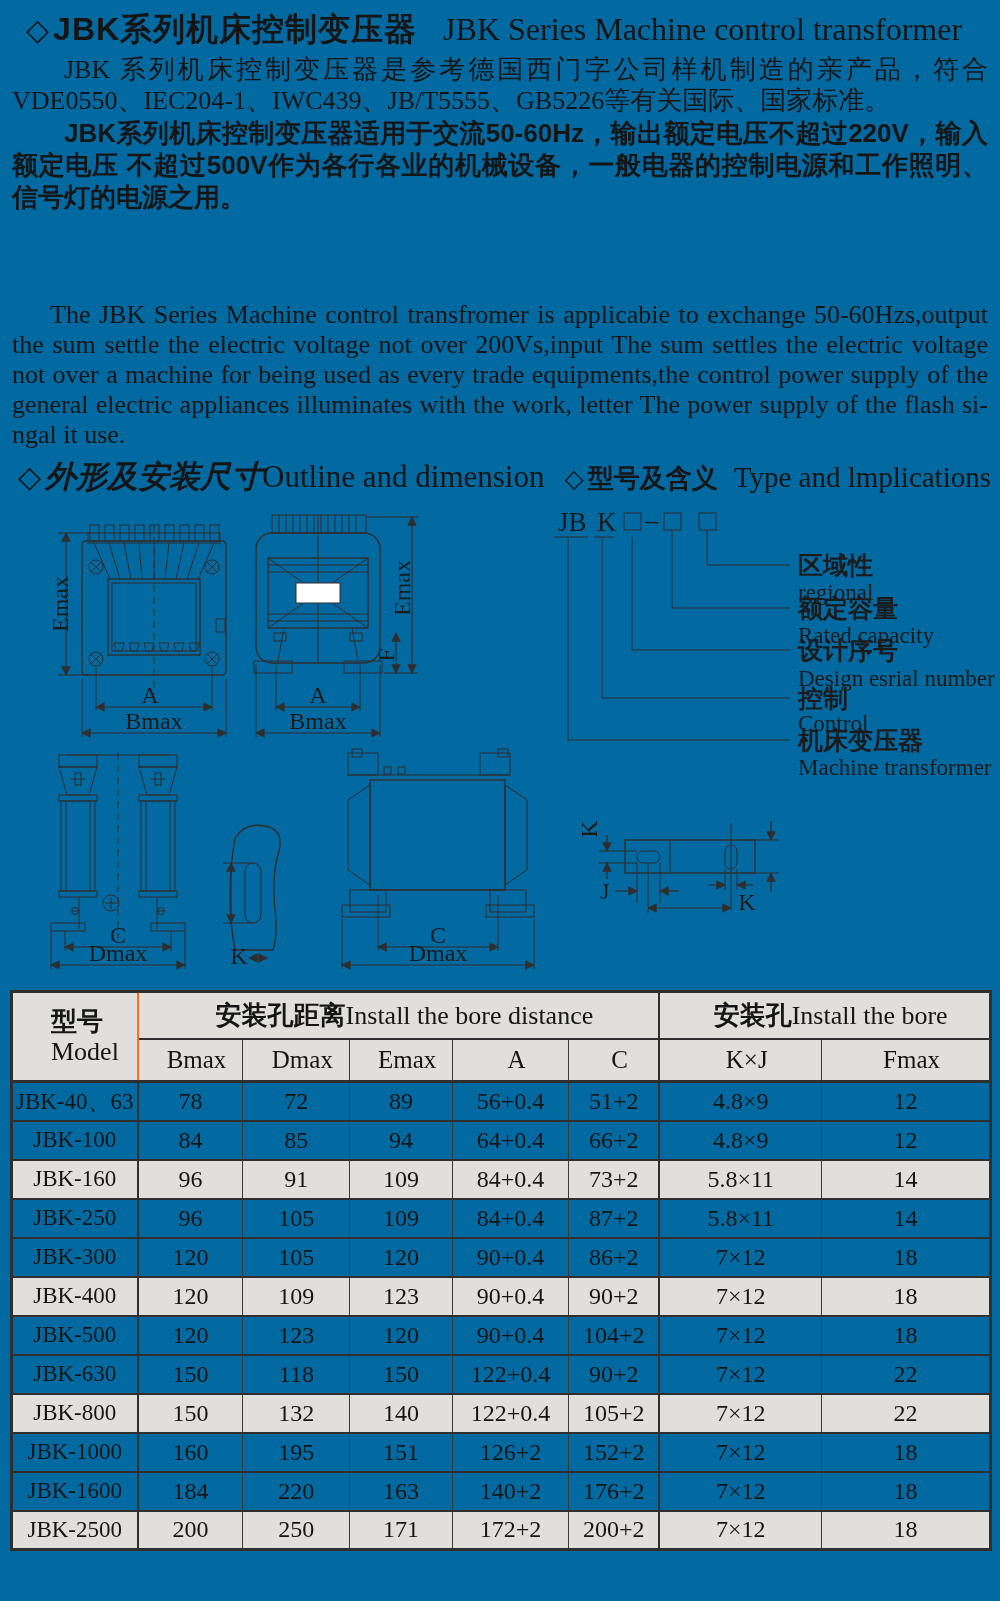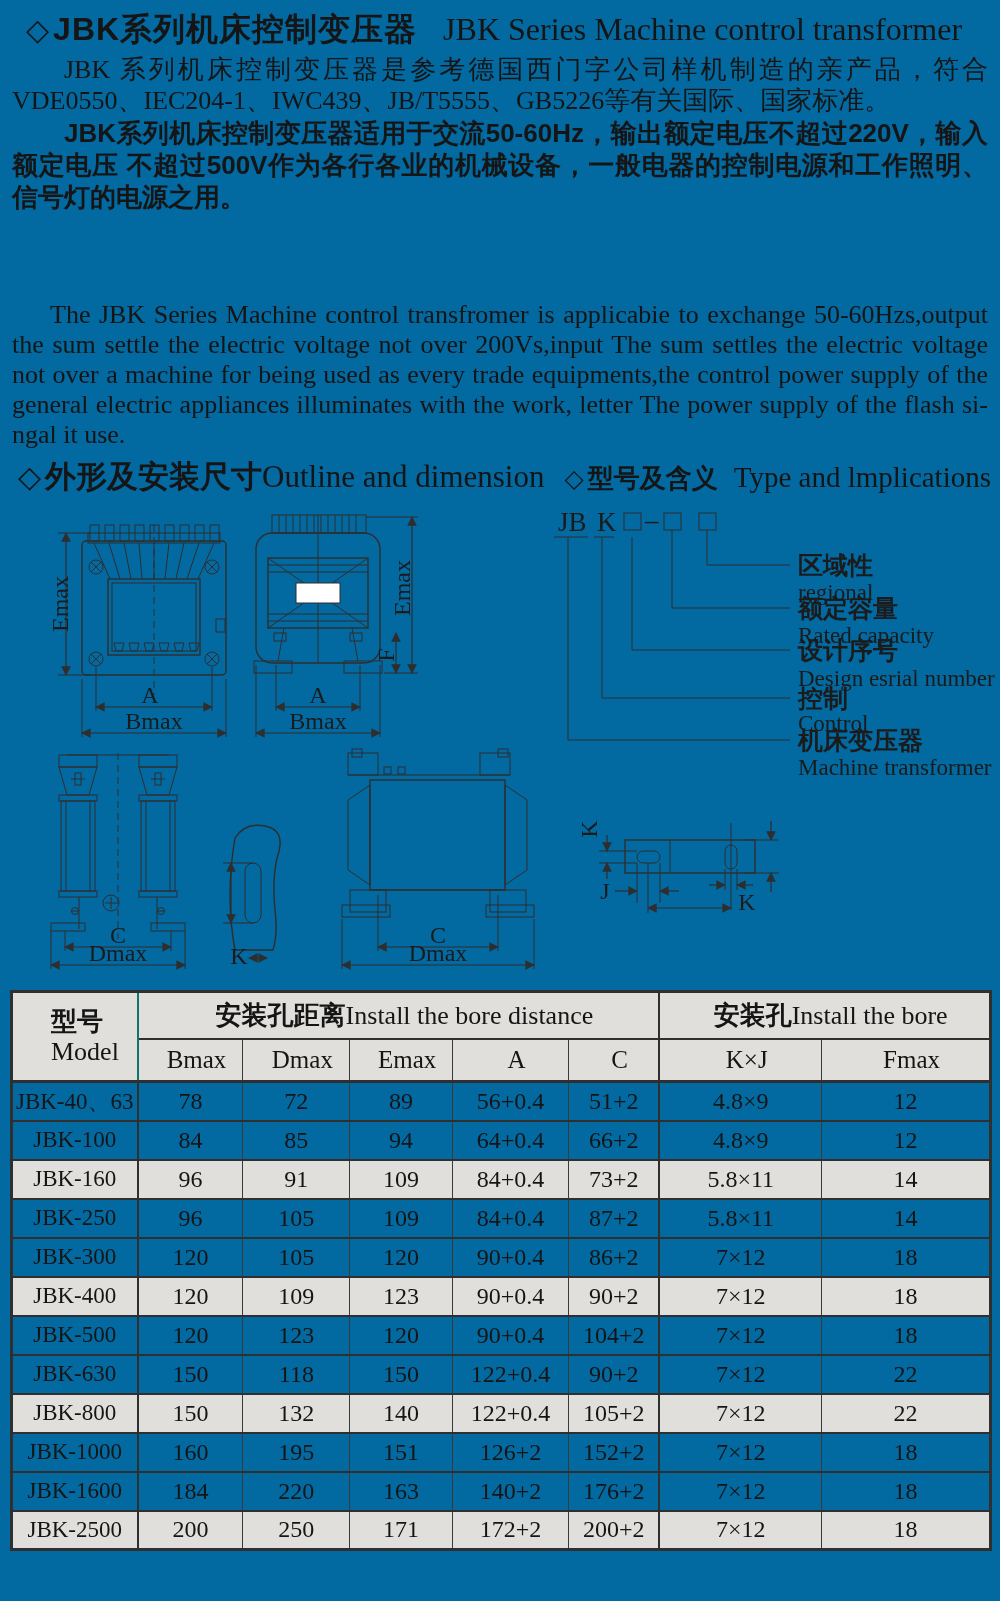--- a/index.html
+++ b/index.html
@@ -18,21 +18,21 @@
 
   .para { position:absolute; left:12px; width:976px; text-align:justify; }
   .para-cn1 { top:54px;  font-size:26px; line-height:31px; text-indent:52px; }
   .para-cn2 { top:117px; font-size:26px; line-height:32px; text-indent:52px;
               font-family:"Liberation Sans","DejaVu Sans",sans-serif; font-weight:700; }
   .para-en1 { top:213px; font-size:26px; line-height:30px; text-indent:38px; }
   .para-en2 { top:300px; font-size:26px; line-height:30px; text-indent:38px; }
 
   .section-row { position:absolute; left:18px; top:456px; white-space:nowrap; }
   .sec-d1 { font-size:30px; font-family:"Liberation Sans","DejaVu Sans",sans-serif; }
-  .sec-cn1 { font-size:31px; }
+  .sec-cn1 { font-size:31px;font-style:italic; }
   .sec-en1 { font-size:31px; }
   .sec-d2 { font-size:25px; margin-left:16px; font-family:"Liberation Sans","DejaVu Sans",sans-serif; }
   .sec-cn2 { font-size:26px; }
   .sec-en2 { font-size:29px; margin-left:12px; }
 
   svg { position:absolute; }
   svg .ln { stroke:#2e2e2e; stroke-width:1.4; fill:none; }
   svg .thin { stroke:#2e2e2e; stroke-width:1; fill:none; }
   svg .dash { stroke:#2e2e2e; stroke-width:1; fill:none; stroke-dasharray:7 5; }
   svg .dim { stroke:#2e2e2e; stroke-width:1.2; fill:none; }
@@ -48,21 +48,21 @@
   }
   table.spec th, table.spec td {
     border:1px solid #3a3a3a; text-align:center; vertical-align:middle;
     font-weight:normal; color:#151515;
   }
   table.spec thead th { background:#e0dfdc;padding-left:12px; }
   table.spec .group-th { height:47px; font-size:26px; border-bottom:2px solid #2f2f2f; }
   table.spec .sub-th { height:43px; font-size:25px; border-bottom:3px solid #2f2f2f; }
   table.spec .model-th {
     text-align:left; padding-left:38px; font-size:26px; line-height:30px;
-    border-right:2px solid #0f766e; border-bottom:3px solid #2f2f2f; background:#e0dfdc;
+    border-right:2px solid #f97316; border-bottom:3px solid #2f2f2f; background:#e0dfdc;
   }
   table.spec tbody td { height:39px; font-size:24px; border-top:2px solid #2f2f2f; border-bottom:2px solid #2f2f2f; }
   table.spec tbody td:first-child { font-size:23px; border-right:2px solid #2f2f2f; }
   table.spec tbody tr.shaded td { background:#e0dfdc; }
   table.spec td:nth-child(7), table.spec .sub-th:nth-child(6), table.spec .group2 { border-left:2px solid #2f2f2f; }
   table.spec col.c-model { width:126px; }
 </style>
 </head>
 <body>
 

